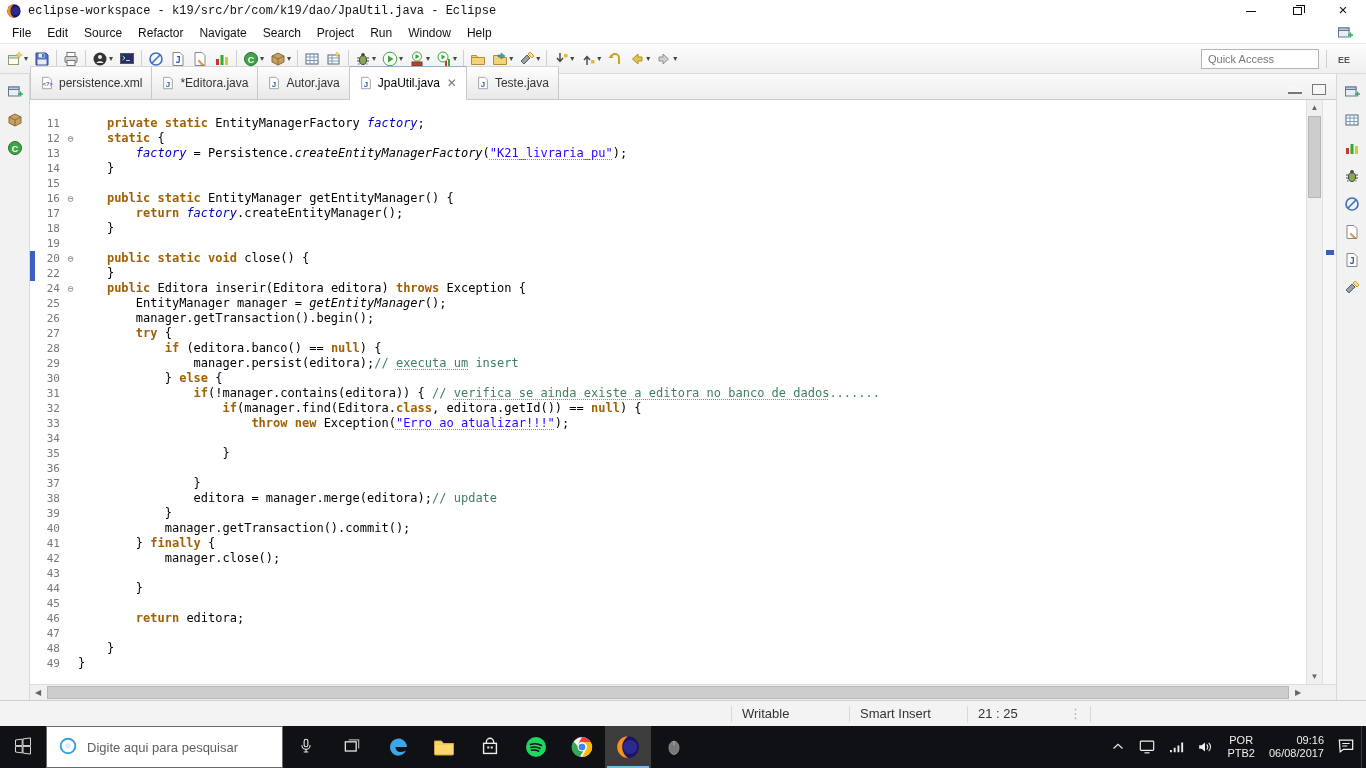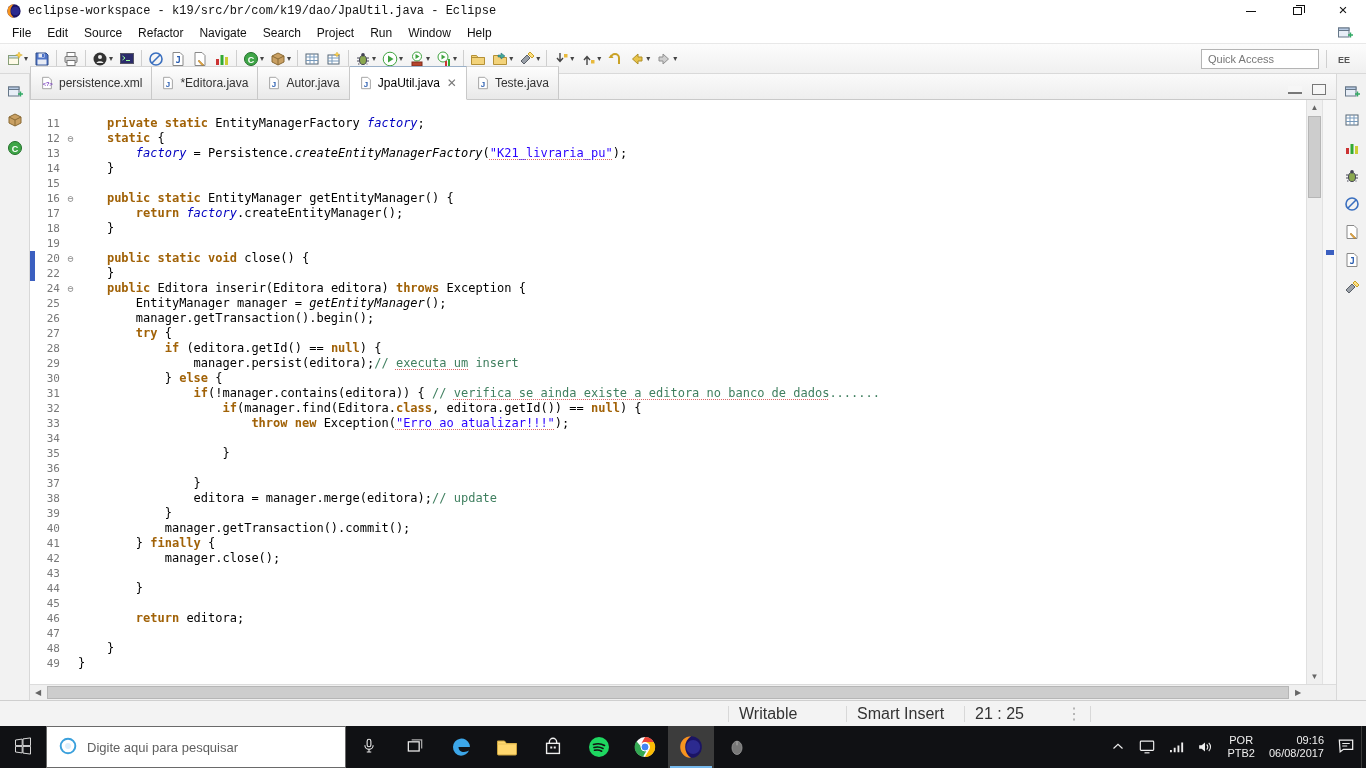--- a/index.html
+++ b/index.html
@@ -75,32 +75,32 @@
   .vscroll .arr.down { position:absolute; bottom:0; left:0; right:0; }
   .vthumb { position:absolute; top:16px; left:1px; right:1px; height:82px; background:#cdcdcd; border:1px solid #b6b6b6; }
   .ruler { position:absolute; top:0; right:0; width:14px; height:584px; background:#f7f7f7; border-left:1px solid #e2e2e2; }
   .ruler .mark { position:absolute; left:3px; width:8px; height:5px; background:#3b5fc0; }
   .hscroll { height:16px; background:#f0f0f0; border-top:1px solid #dcdcdc; position:relative; }
   .hscroll .arr { position:absolute; top:0; width:16px; height:15px; display:flex; align-items:center; justify-content:center; font-size:8px; color:#666; }
   .hscroll .arr.left { left:0; } .hscroll .arr.right { right:30px; }
   .hthumb { position:absolute; top:1px; left:17px; right:47px; height:13px; background:#cdcdcd; border:1px solid #b6b6b6; }
 
   
-  .statusbar { height:26px; background:#f3f3f3; border-top:1px solid #cfcfcf; display:flex; align-items:center; font-size:16px; color:#333; }
+  .statusbar { height:26px; background:#f3f3f3; border-top:1px solid #cfcfcf; display:flex; align-items:center; font-size:13px; color:#333; }
   .status-field { width:118px; text-align:left; padding-left:10px; border-left:1px solid #d8d8d8; height:16px; line-height:16px; }
   .status-spacer-l { flex:1; }
   .status-spacer-r { width:276px; border-left:1px solid #d8d8d8; height:16px; }
   .grip { color:#aaa; letter-spacing:2px; padding:0 6px; }
 
   
   .taskbar { height:42px; background:#101114; display:flex; align-items:stretch; color:#eee; }
   .tb-slot { width:46px; display:flex; align-items:center; justify-content:center; position:relative; }
   .tb-slot.active-app { background:#3c3c3c; }
   .tb-slot.active-app:after { content:""; position:absolute; bottom:0; left:2px; right:2px; height:2px; background:#76b9ed; }
-  .tb-search { width:300px; background:#fff; display:flex; align-items:center; gap:8px; padding:14px 10px; border:1px solid #6a6a6a; }
+  .tb-search { width:237px; background:#fff; display:flex; align-items:center; gap:8px; padding:14px 10px; border:1px solid #6a6a6a; }
   .tb-search input { border:none; outline:none; flex:1; font-size:13px; color:#333; background:transparent; font-family:"Liberation Sans",sans-serif; }
   .tb-search input::placeholder { color:#5f5f5f; }
   .tray { margin-left:auto; display:flex; align-items:stretch; }
   .tray-slot { display:flex; align-items:center; justify-content:center; padding:0 5px; }
   .tray-text { display:flex; flex-direction:column; justify-content:center; text-align:center; font-size:11px; line-height:13px; padding:0 7px; color:#f0f0f0; }
   .tray-text.clock { text-align:right; }
   .show-desktop { width:5px; border-left:1px solid #3a3a3a; }
 </style>
 </head>
 <body>
@@ -580,21 +580,21 @@
           <div class="ed-row">
             <span class="ed-diff"></span>
             <span class="ed-num">27</span>
             <span class="ed-fold"></span>
             <span class="ed-code"><span class="td">        </span><span class="tk">try</span><span class="td"> {</span></span>
           </div>
           <div class="ed-row">
             <span class="ed-diff"></span>
             <span class="ed-num">28</span>
             <span class="ed-fold"></span>
-            <span class="ed-code"><span class="td">            </span><span class="tk">if</span><span class="td"> (editora.getId() == </span><span class="tk">null</span><span class="td">) {</span></span>
+            <span class="ed-code"><span class="td">            </span><span class="tk">if</span><span class="td"> (editora.banco() == </span><span class="tk">null</span><span class="td">) {</span></span>
           </div>
           <div class="ed-row">
             <span class="ed-diff"></span>
             <span class="ed-num">29</span>
             <span class="ed-fold"></span>
             <span class="ed-code"><span class="td">                manager.persist(editora);</span><span class="tc">// </span><span class="tc tu">executa um</span><span class="tc"> insert</span></span>
           </div>
           <div class="ed-row">
             <span class="ed-diff"></span>
             <span class="ed-num">30</span>

